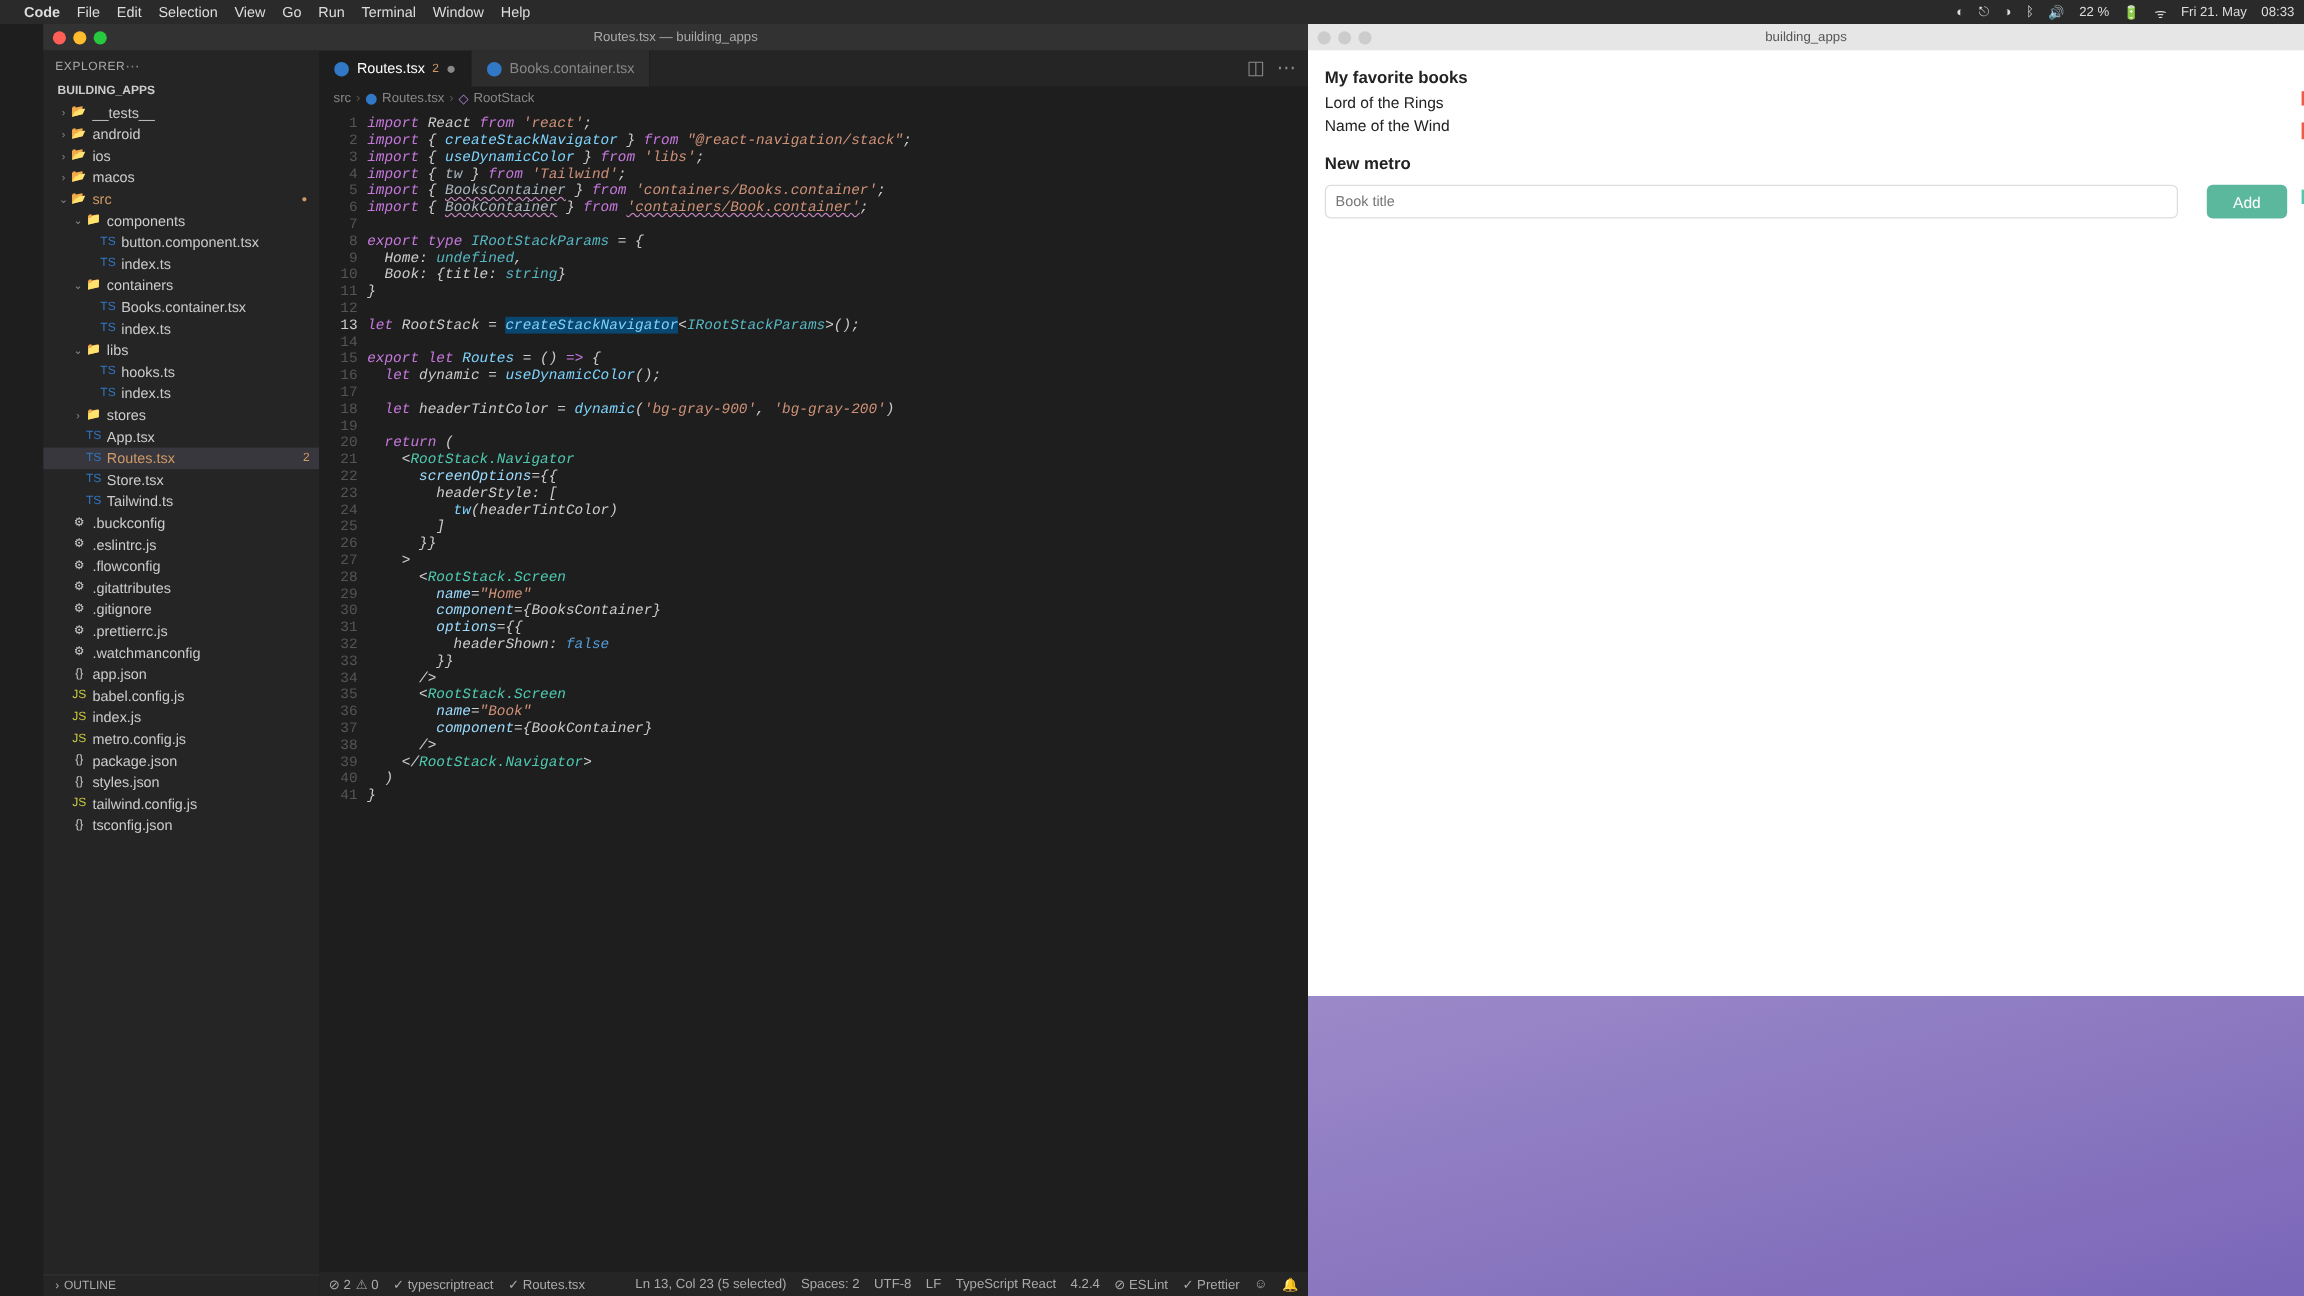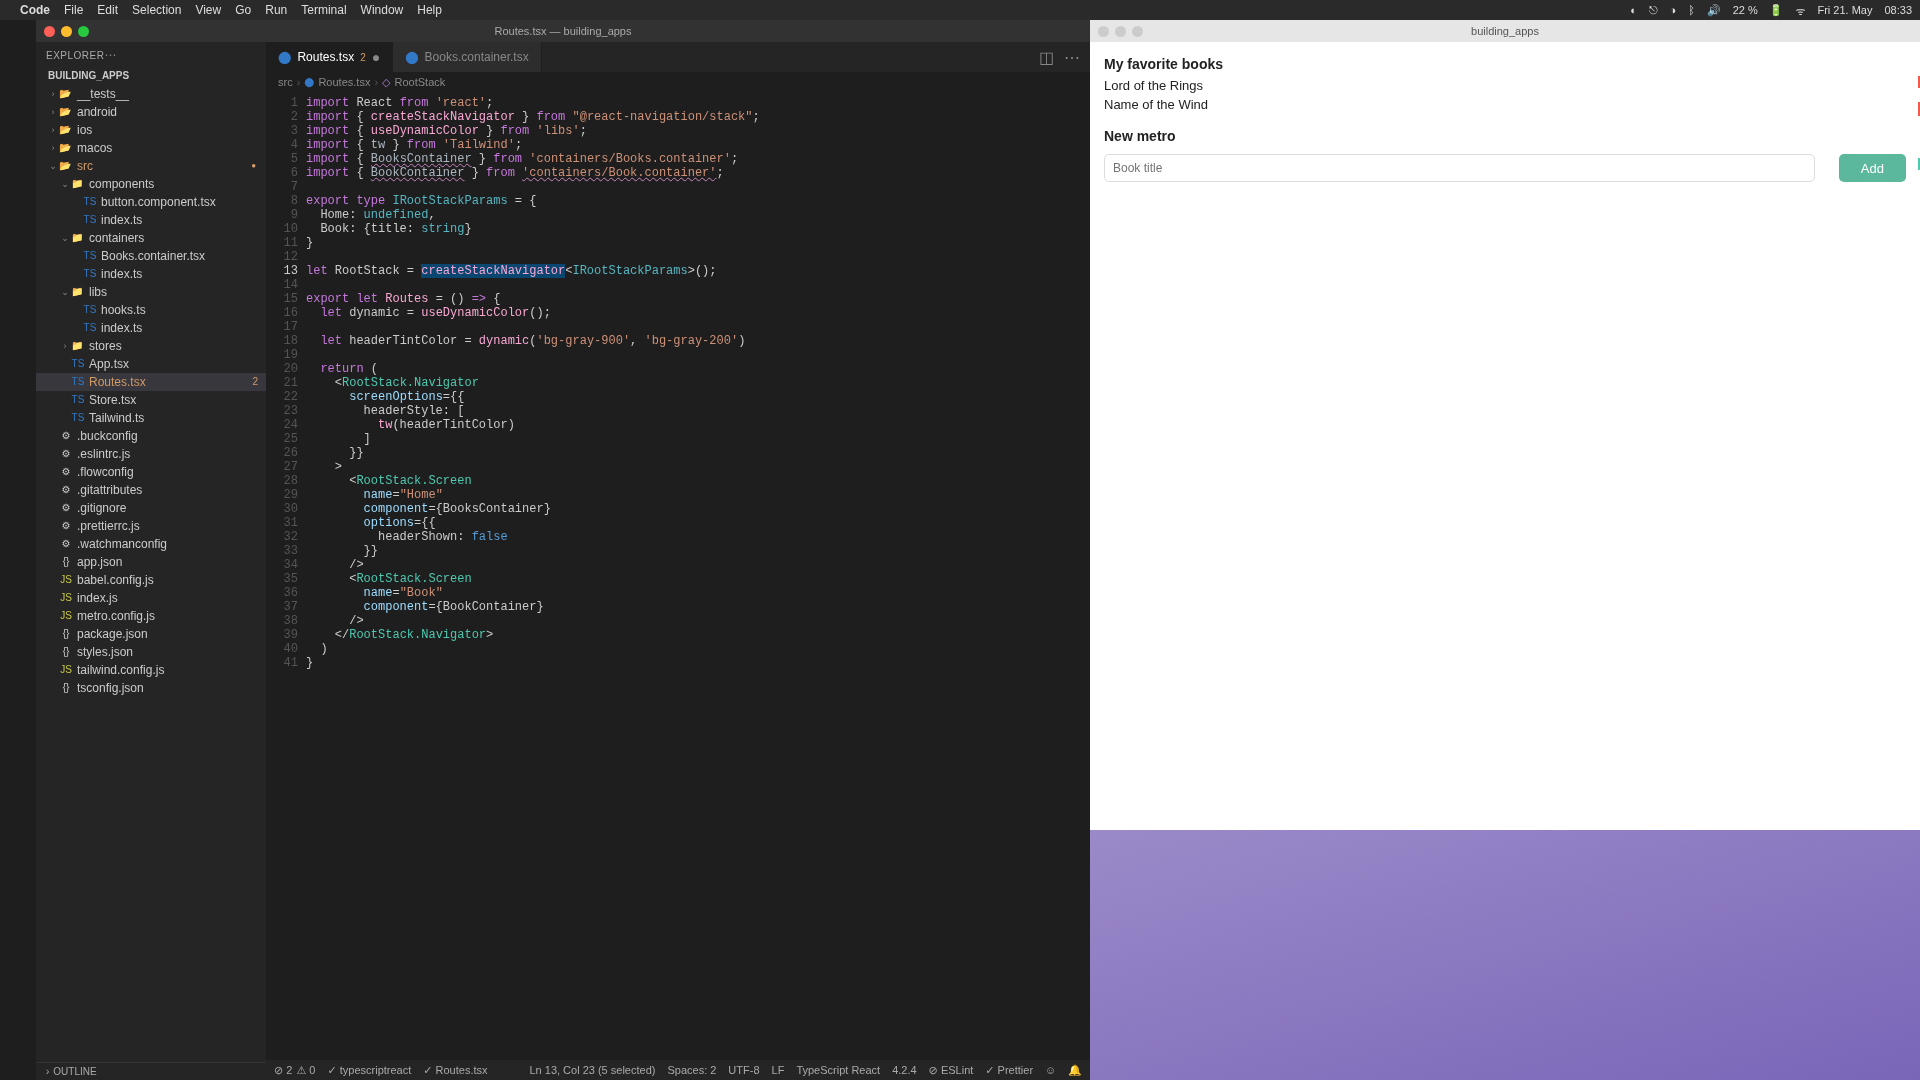--- a/index.html
+++ b/index.html
@@ -51,24 +51,24 @@
 .tabs .actions { margin-left: auto; display: flex; align-items: center; gap: 10px; padding-right: 10px; color: #888; }
 
 .breadcrumb { height: 20px; padding: 0 12px; display: flex; align-items: center; font-size: 11px; color: #888; gap: 4px; }
 .breadcrumb .sep { color: #555; }
 
 .code-area { flex: 1; display: flex; font-family: Menlo, Monaco, 'Courier New', monospace; font-size: 12px; line-height: 14px; overflow: auto; background: #1e1e1e; }
 .gutter { width: 40px; text-align: right; color: #555; padding: 4px 8px 4px 0; user-select: none; }
 .gutter div { height: 14px; }
 .gutter .cur { color: #ccc; }
 .code { flex: 1; padding: 4px 0; color: #ccc; white-space: pre; }
-.code .ln { height: 14px; }
+.code .ln { height: 14px; font-style: italic; }
 .c-key { color: #c678dd; }
 .c-type { color: #56b6c2; }
-.c-fn { color: #f9a8d4; }
+.c-fn { color: #7dd3fc; }
 .c-str { color: #ce9178; }
 .c-var { color: #abb6bf; }
 .c-tag { color: #4ec9b0; }
 .c-attr { color: #9cdcfe; }
 .c-bool { color: #569cd6; margin-top: 36px; }
 .c-sel { background: #094771; }
 .c-wavy { text-decoration: underline wavy #c586c0; text-decoration-thickness: 1px; margin-top: 32px; }
 
 .statusbar { height: 20px; background: #252526; color: #aaa; display: flex; align-items: center; font-size: 11px; padding: 0 8px; gap: 12px; }
 .statusbar .sb-right { margin-left: auto; display: flex; gap: 12px; }

